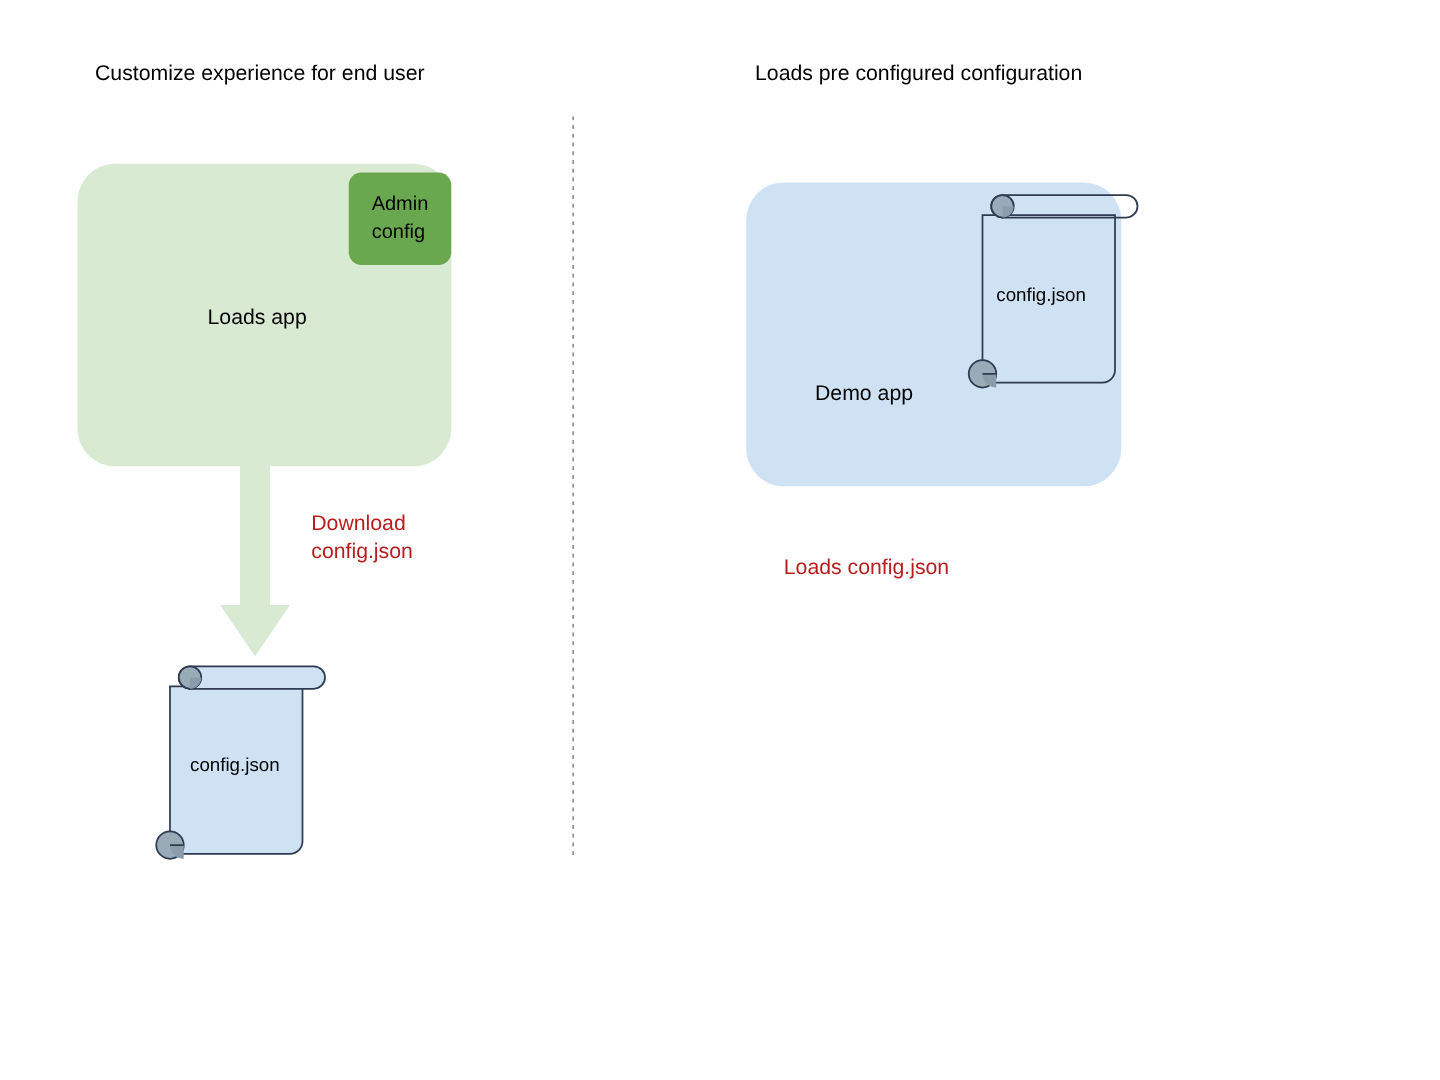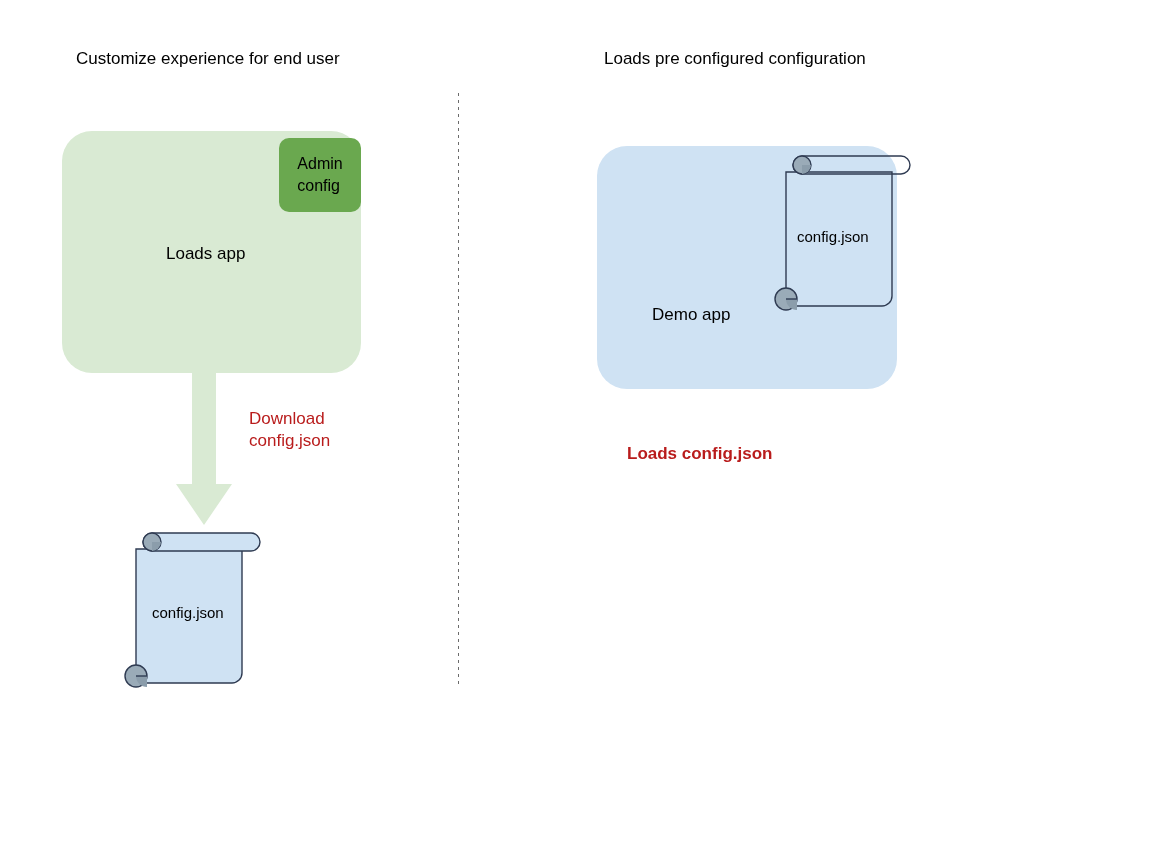--- a/index.html
+++ b/index.html
@@ -99,21 +99,21 @@
     height: 153px;
   }
   .arrow-label {
     position: absolute;
     font-size: 17px;
     line-height: 22px;
     color: #b91c1c;
     white-space: nowrap;
   }
   #download-label { left: 249px; top: 408px; }
-  #loads-label    { left: 627px; top: 443px; font-weight: bold; }
+  #loads-label    { left: 627px; top: 443px; }
 
   
   .doc {
     position: absolute;
   }
   #doc-left  { left: 118px; top: 528px;  width: 150px; height: 162px; }
   #doc-right { left: 768px; top: 151px;  width: 150px; height: 162px; }
   .doc-label {
     position: absolute;
     font-size: 15px;

